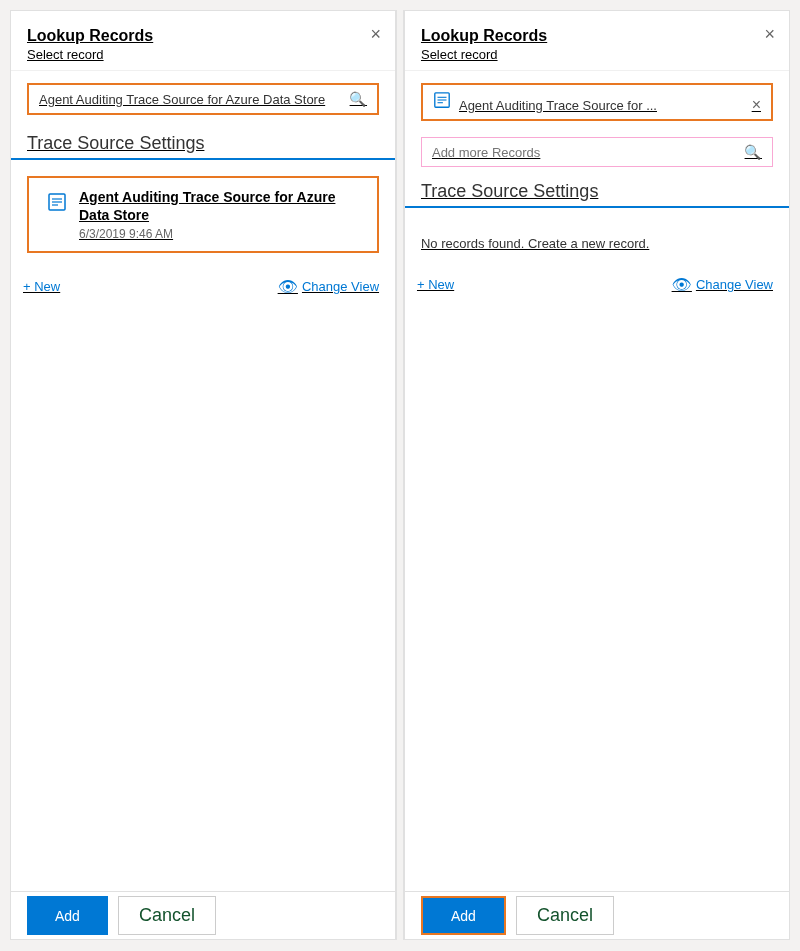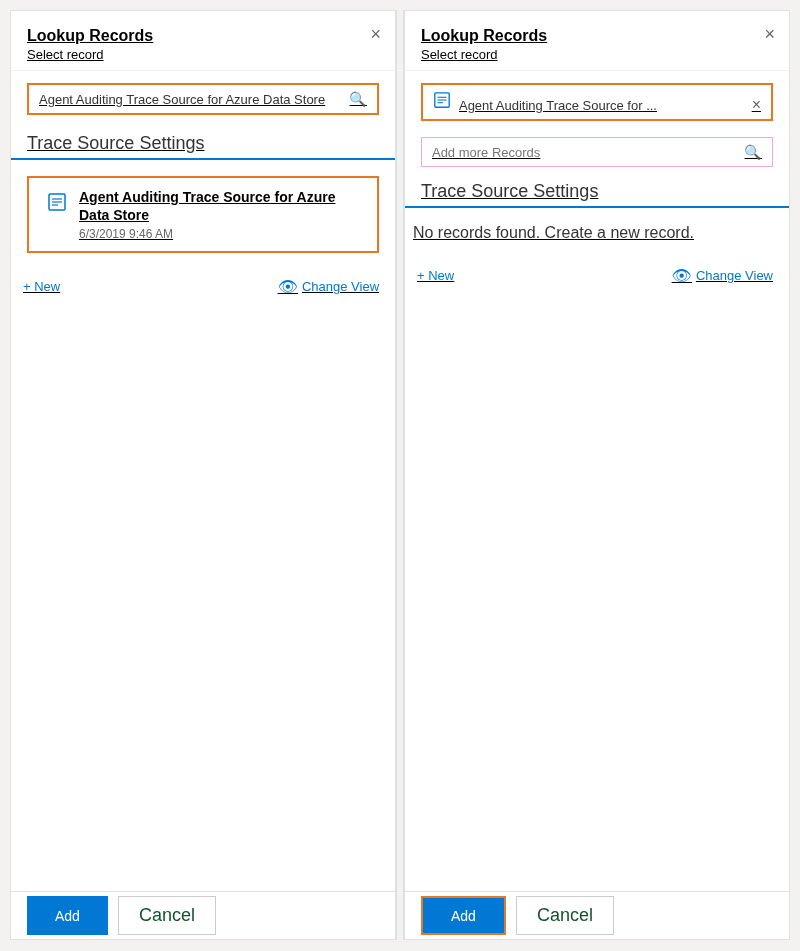--- a/index.html
+++ b/index.html
@@ -225,23 +225,24 @@
     }
     .add-more-input {
       flex: 1;
       border: none;
       outline: none;
       font-size: 13px;
       color: #aaa;
       background: transparent;
     }
     .no-records-msg {
-      padding: 8px 8px;
-      font-size: 16px;
+      padding: 8px 16px;
+      font-size: 13px;
       color: #333;
+      margin-top: 12px;
     }
   </style>
 </head>
 <body>
 
 <div class="panel">
   <div class="panel-header">
     <div class="panel-title">Lookup Records</div>
     <div class="panel-subtitle">Select record</div>
     <button class="close-btn">×</button>

